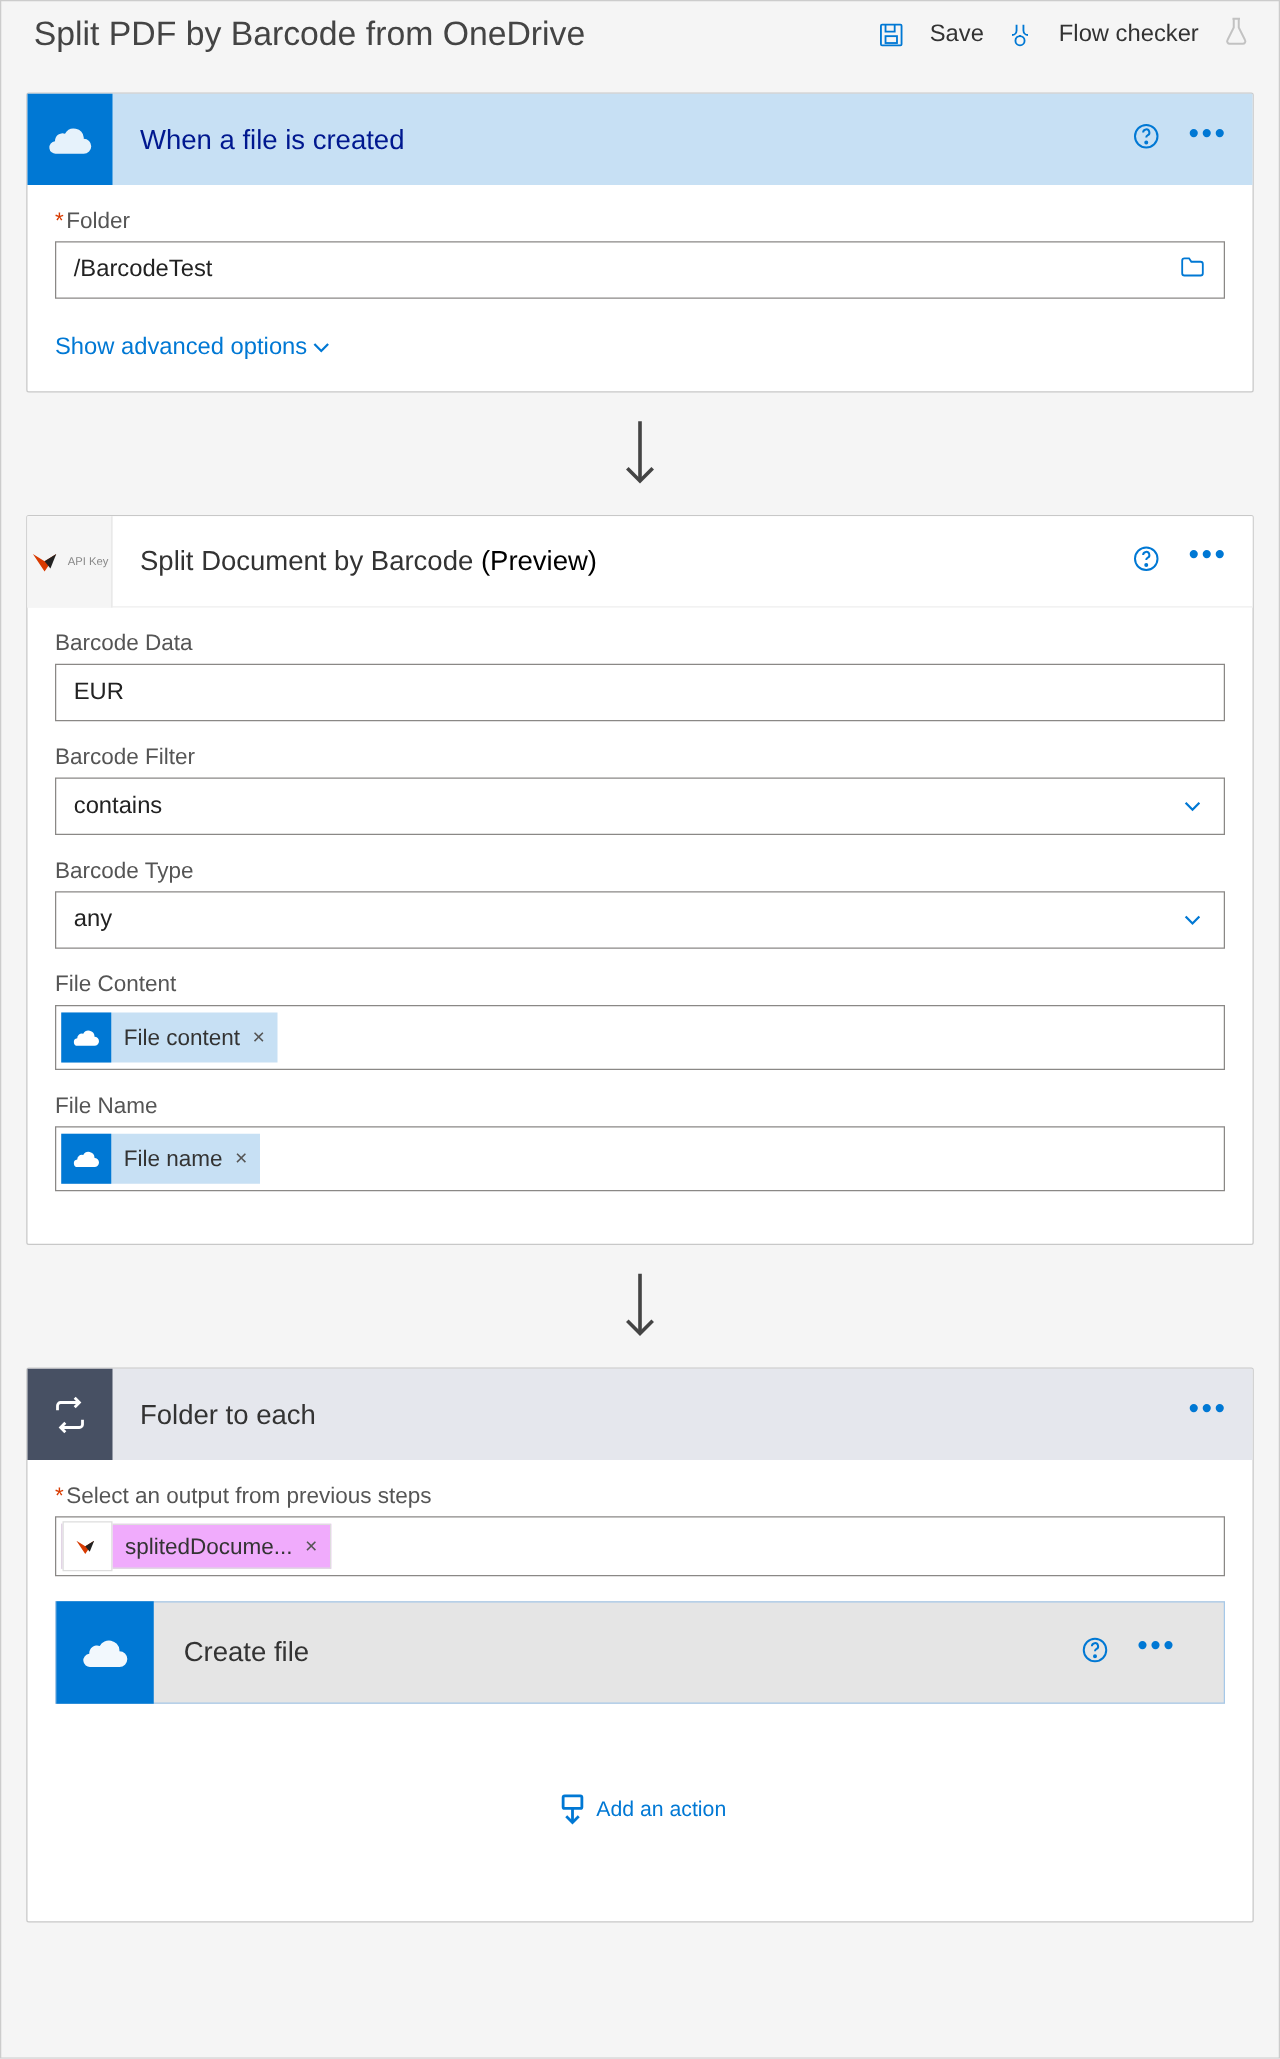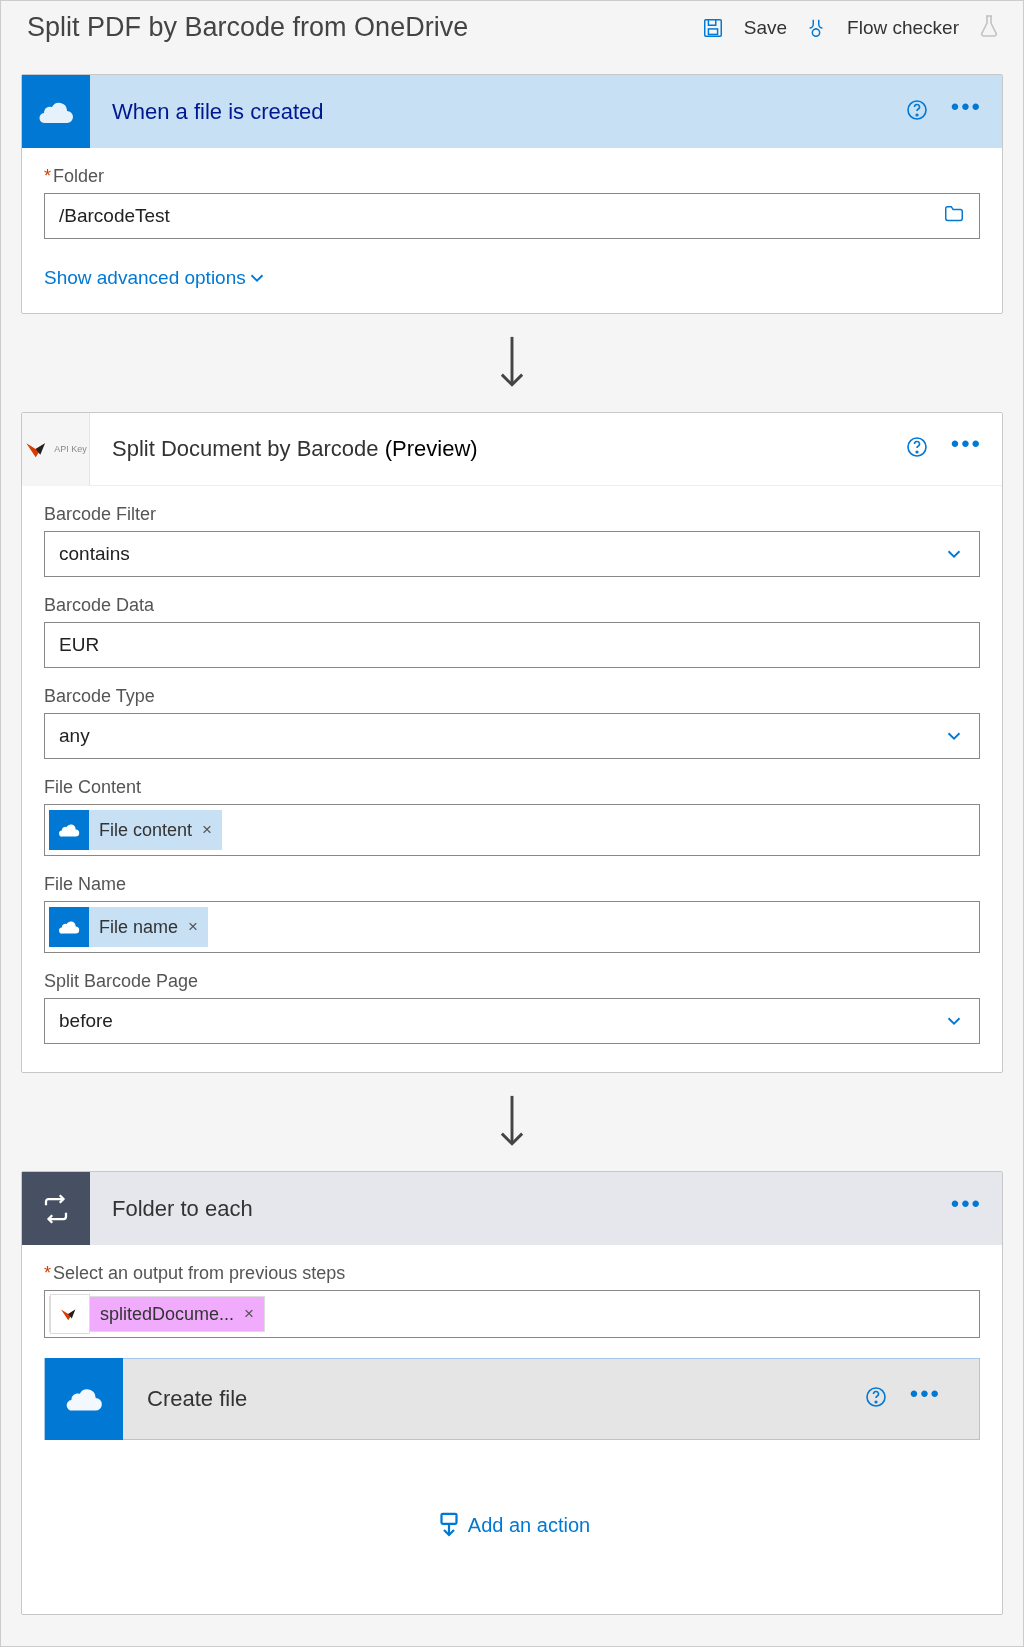--- a/index.html
+++ b/index.html
@@ -36,21 +36,21 @@
   .field-group { margin-bottom:18px; }
   .token-row { display:flex; align-items:center; border:1px solid #8a8886; background:#fff; height:52px; padding:4px; gap:0;}
   .token { display:inline-flex; align-items:center; background:#c7e0f4; height:40px; }
   .token-icon { width:40px; height:40px; background:#0078d4; display:flex; align-items:center; justify-content:center; }
   .token-icon.api { background:#fff; border:1px solid #ddd; }
   .token-label { padding:0 10px; font-size:18px; color:#333; }
   .token-close { padding:0 10px 0 0; color:#555; font-size:17px; cursor:pointer; }
   .inner-card { margin:20px 0 10px 0; background:#e5e5e5; border:1px solid #a6c8e8; display:flex; align-items:center; height:82px; padding-right:38px; }
   .inner-card .card-icon.onedrive{ height:82px; width:78px; }
   .inner-title { flex:1; font-size:22px; color:#333; padding-left:24px; }
-  .addaction { display:flex; align-items:center; justify-content:center; gap:4px; color:#0078d4; font-size:20px; margin:70px 0 50px 0; cursor:pointer;}
+  .addaction { display:flex; align-items:center; justify-content:center; gap:4px; color:#0078d4; font-size:17px; margin:70px 0 50px 0; cursor:pointer;}
   .addaction svg { width:30px; height:30px; }
   .lab-icon svg{ width:24px; height:26px; }
   .lab-icon { margin-left:18px; opacity:.35;}
   .api-micro { display:flex; flex-direction:row; align-items:center; gap:2px;}
   .api-micro svg{ width:28px; height:22px;}
   .api-micro span{ font-size:9px; color:#888;}
 </style>
 </head>
 <body>
 
@@ -145,33 +145,33 @@
               <circle cx="12" cy="12" r="9"></circle>
               <path d="M9.5 9a2.5 2.5 0 1 1 3.5 2.3c-.8.4-1 1-1 1.7"></path>
               <circle cx="12" cy="17" r=".8" fill="#0078d4"></circle>
             </svg></span>
         <span class="ellipsis">•••</span>
       </div>
     </div>
     <div class="card-body">
 
       <div class="field-group">
+        <div class="field-label">Barcode Data</div>
+        <div class="input-row">
+          <div class="input-val">EUR</div>
+        </div>
+      </div>
+
+      <div class="field-group">
         <div class="field-label">Barcode Filter</div>
         <div class="input-row select-row">
           <div class="input-val">contains</div>
           <svg class="chevron-icon" viewBox="0 0 24 24" fill="none" stroke="#0078d4" stroke-width="2">
               <path d="M6 9l6 6 6-6"></path>
             </svg>
-        </div>
-      </div>
-
-      <div class="field-group">
-        <div class="field-label">Barcode Data</div>
-        <div class="input-row">
-          <div class="input-val">EUR</div>
         </div>
       </div>
 
       <div class="field-group">
         <div class="field-label">Barcode Type</div>
         <div class="input-row select-row">
           <div class="input-val">any</div>
           <svg class="chevron-icon" viewBox="0 0 24 24" fill="none" stroke="#0078d4" stroke-width="2">
               <path d="M6 9l6 6 6-6"></path>
             </svg>
@@ -201,29 +201,20 @@
                 <svg width="24" height="16" viewBox="0 0 40 26">
                   <path fill="#fff" d="M31 11a8 8 0 0 0-15-3 6 6 0 0 0-8 6 5 5 0 0 0 1 10h22a6 6 0 0 0 0-12z"></path>
                 </svg>
               </div>
             <div class="token-label">File name</div>
             <div class="token-close">×</div>
           </div>
         </div>
       </div>
 
-      <div class="field-group" style="margin-bottom:4px">
-        <div class="field-label">Split Barcode Page</div>
-        <div class="input-row select-row">
-          <div class="input-val">before</div>
-          <svg class="chevron-icon" viewBox="0 0 24 24" fill="none" stroke="#0078d4" stroke-width="2">
-              <path d="M6 9l6 6 6-6"></path>
-            </svg>
-        </div>
-      </div>
 
     </div>
   </div>
 
   <div class="arrow-connector">
     <svg viewBox="0 0 24 40" fill="none" stroke="#444" stroke-width="2">
         <path d="M12 2v32"></path>
         <path d="M5 28l7 7 7-7"></path>
       </svg>
   </div>

